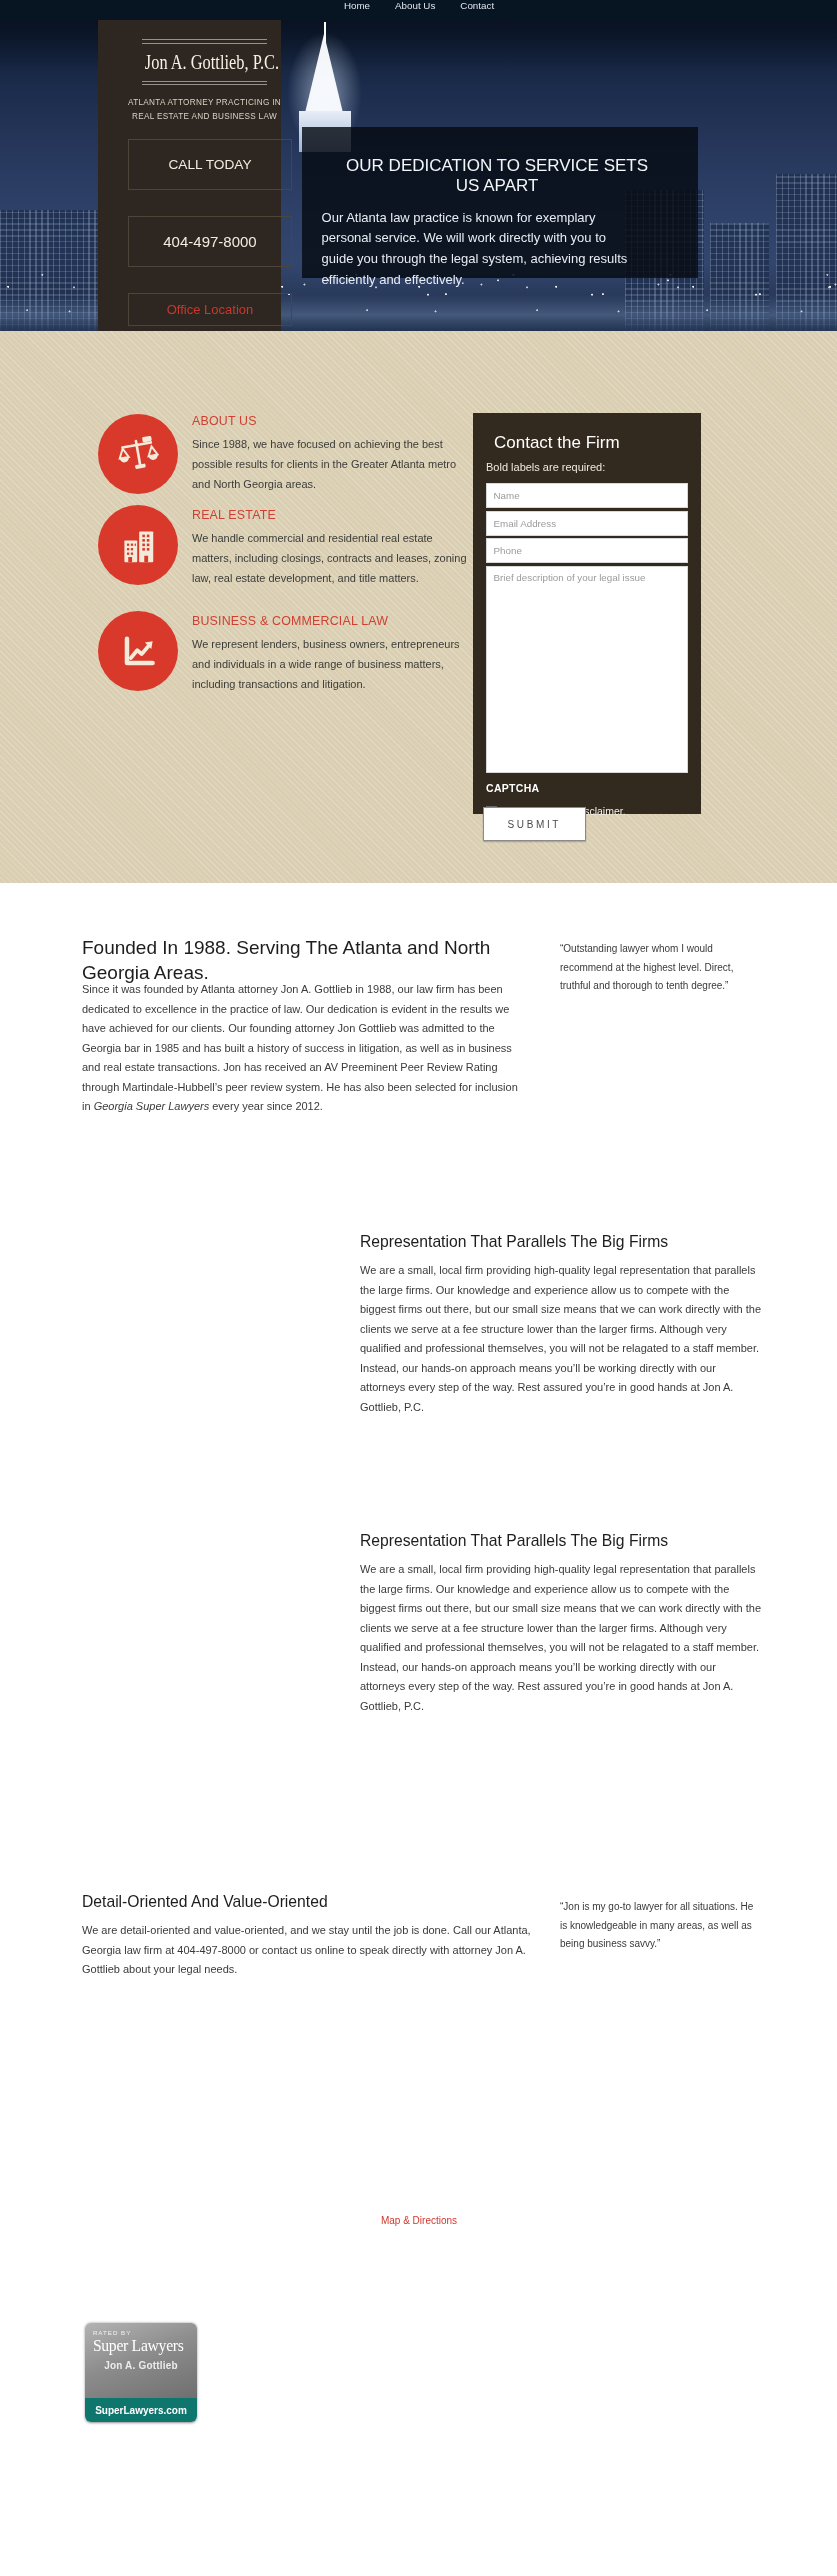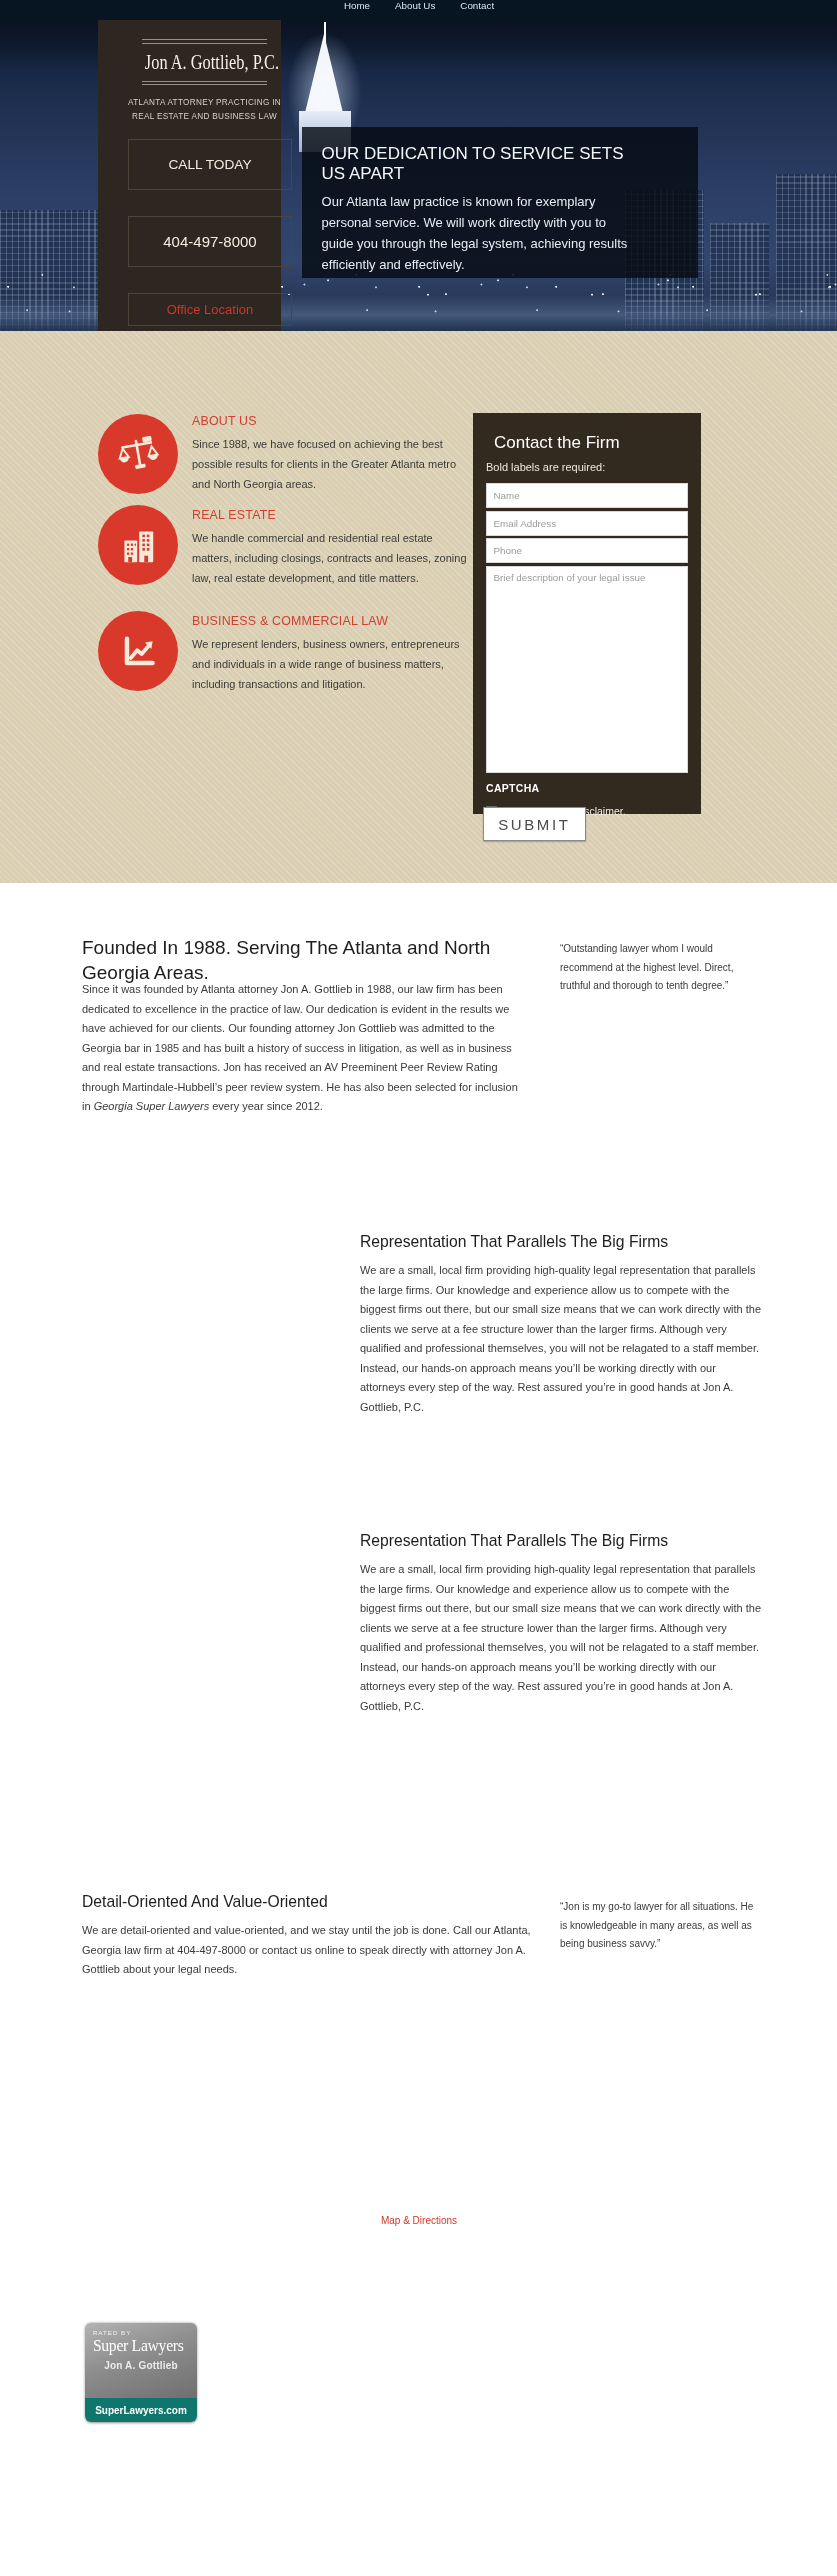--- a/index.html
+++ b/index.html
@@ -41,21 +41,21 @@
         border-left:19.6px solid transparent;border-right:19.6px solid transparent;
         border-bottom:79px solid rgba(250,252,255,.97);filter:blur(0.7px);}
   .spire .mast{position:absolute;left:27.5px;top:-5.2px;width:2.6px;height:19.6px;background:#fdfeff;filter:blur(0.3px);}
   .spire .base{position:absolute;left:2.6px;top:84px;width:52px;height:41px;
         background:linear-gradient(180deg,#e8eef8,#9fb3d4);filter:blur(0.7px);}
   .spire .glow{position:absolute;left:-11.8px;top:0px;width:81px;height:131px;border-radius:50%;
         background:radial-gradient(ellipse at center, rgba(220,235,255,.55) 0%, rgba(220,235,255,0) 65%);}
 
   .hero-overlay{position:absolute;left:302px;top:107px;width:396px;height:151px;
         background:rgba(6,11,18,.82);box-sizing:border-box;padding:17px 13px 13px 19.6px;}
-  .hero-overlay h2{margin:0;max-width:327px;color:#f4f7fa;font-size:17px;font-weight:400;line-height:1.18;}
+  .hero-overlay h2{margin:12px;max-width:327px;color:#f4f7fa;font-size:17px;font-weight:400;line-height:1.18;text-align:center;}
   .hero-overlay p{margin:8.5px 0 0 0;width:314px;color:#e8edf3;font-size:13px;font-weight:400;line-height:1.6;}
 
   
   .side-card{position:absolute;left:98px;top:19.6px;width:183px;height:311px;background:#2e2620;
         box-sizing:border-box;text-align:center;padding-top:19.6px;padding-left:30px;}
   .rule{height:2.6px;margin:0 14.4px;border-top:0.7px solid rgba(240,233,220,.55);
         border-bottom:0.7px solid rgba(240,233,220,.55);}
   .firm-name{margin:5.9px 0;color:#f7f2e7;font-family:"Liberation Serif", serif;font-weight:400;
         font-size:21px;white-space:nowrap;transform:scaleX(.78);transform-origin:50% 50%;}
   .tagline{margin:10.5px auto 0 auto;width:153px;color:#d8d2c6;font-size:8.2px;letter-spacing:0.3px;
@@ -87,21 +87,21 @@
   .form-panel input:first-of-type{margin-top:10.5px;}
   .form-panel textarea{display:block;width:100%;height:207px;box-sizing:border-box;margin-top:2.6px;
         border:0.7px solid #d8d8d8;background:#fff;padding:5.2px 6.5px;font-size:9.8px;color:#333;resize:none;
         font-family:"Liberation Sans", sans-serif;}
   .form-panel input::placeholder,.form-panel textarea::placeholder{color:#9b9b9b;}
   .captcha-label{margin-top:9.2px;color:#ffffff;font-size:10.5px;font-weight:bold;letter-spacing:0.3px;}
   .disclaimer-row{margin-top:10.5px;display:flex;align-items:center;gap:6.5px;}
   .checkbox{width:8.5px;height:8.5px;background:#fff;border:0.7px solid #666;box-shadow:inset 0.7px 0.7px 1.3px rgba(0,0,0,.5);cursor:pointer;}
   .disclaimer-row label{color:#f4efe6;font-size:10.5px;}
   .submit-btn{position:absolute;left:9.8px;bottom:-27px;width:103px;height:34px;background:#ffffff;
-        border:0.7px solid #8a8a8a;color:#4a4a4a;font-size:15px;letter-spacing:2.6px;cursor:pointer;
+        border:0.7px solid #8a8a8a;color:#4a4a4a;font-size:10px;letter-spacing:2.6px;cursor:pointer;
         font-family:"Liberation Sans", sans-serif;box-shadow:0 0.7px 1.3px rgba(0,0,0,.25);}
 
   
   .h-lg{position:absolute;margin:0;color:#1d1d1d;font-weight:400;font-size:19px;line-height:1.32;}
   .h-md{position:absolute;margin:0;color:#1d1d1d;font-weight:400;font-size:15.7px;}
   .body-copy{position:absolute;margin:0;color:#3a3a3a;font-size:11px;line-height:1.78;}
   .quote{position:absolute;margin:0;color:#3a3a3a;font-size:10px;line-height:1.87;}
   .map-link{position:absolute;left:0;top:2214px;width:838px;text-align:center;}
   .map-link a{color:#d0382c;font-size:10px;text-decoration:none;cursor:pointer;text-align:right;}
 

